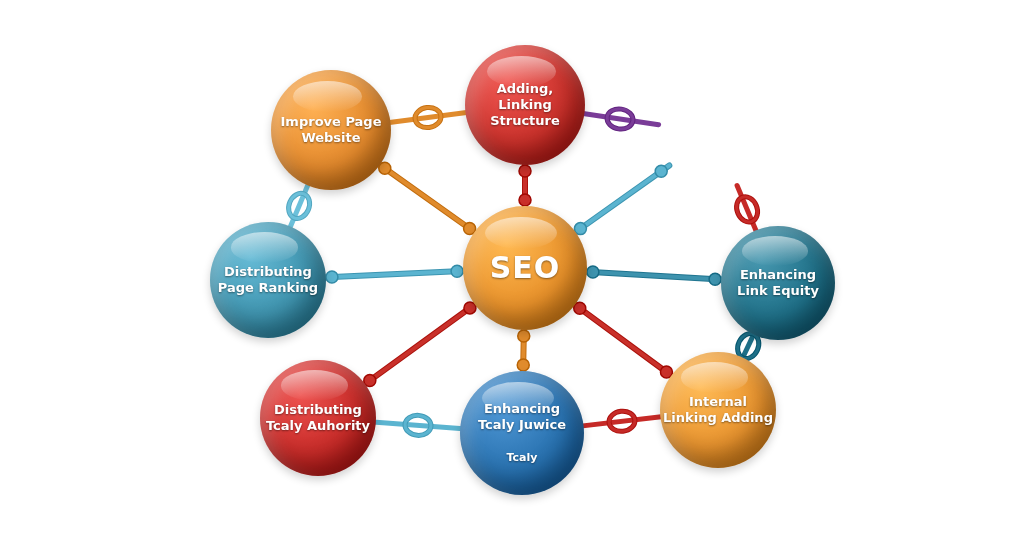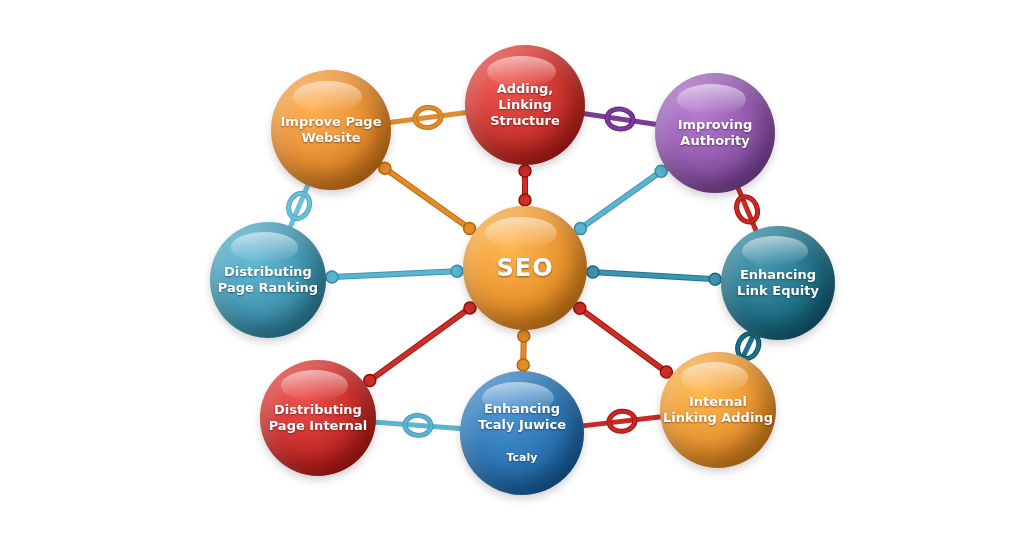--- a/index.html
+++ b/index.html
@@ -13,21 +13,21 @@
     text-shadow:0 1px 2px rgba(0,0,0,0.45);
     box-shadow: inset -10px -14px 22px rgba(0,0,0,0.28), inset 8px 10px 18px rgba(255,255,255,0.25), 0 4px 8px rgba(0,0,0,0.18);
   }
   .node::before {
     content:""; position:absolute; left:18%; top:9%; width:58%; height:26%;
     border-radius:50%; background:linear-gradient(180deg, rgba(255,255,255,0.55), rgba(255,255,255,0));
     pointer-events:none;
   }
   .node span { display:block; line-height:1.25; position:relative; }
   .lbl { font-size:13px; }
-  .seo-lbl { font-size:24px; letter-spacing:1px; }
+  .seo-lbl { font-size:30px; letter-spacing:1px; }
 </style>
 </head>
 <body>
 
 <div id="stage">
   <svg id="links" width="1024" height="536">
       <line x1="477.7377054264641" y1="234.38042963325796" x2="376.63256027789674" y2="162.46027483685438" stroke="#c26d0e" stroke-width="6" stroke-linecap="round"></line>
       <line x1="477.7377054264641" y1="234.38042963325796" x2="376.63256027789674" y2="162.46027483685438" stroke="#E08B2C" stroke-width="4" stroke-linecap="round"></line>
       <circle cx="469.58903394826825" cy="228.58395198381967" r="6" fill="#E08B2C" stroke="#b86304" stroke-width="1.5"></circle>
       <circle cx="384.7812317560926" cy="168.25675248629267" r="6" fill="#E08B2C" stroke="#b86304" stroke-width="1.5"></circle>
@@ -88,35 +88,31 @@
 
   <div class="node" style="left: 465px; top: 45px; width: 120px; height: 120px; background: radial-gradient(circle at 35% 30%, rgb(241, 88, 82) 0%, rgb(201, 48, 42) 55%, rgb(156, 3, 0) 100%);">
     <span class="lbl">Adding,</span>
     <span class="lbl">Linking</span>
     <span class="lbl">Structure</span>
   </div>
   <div class="node" style="left: 271px; top: 70px; width: 120px; height: 120px; background: radial-gradient(circle at 35% 30%, rgb(255, 177, 84) 0%, rgb(227, 137, 44) 55%, rgb(182, 92, 0) 100%);">
     <span class="lbl">Improve Page</span>
     <span class="lbl">Website</span>
   </div>
-  <div class="node" style="left: 655px; top: 73px; width: 120px; height: 120px; background: radial-gradient(circle at 35% 30%, rgb(182, 125, 208) 0%, rgb(142, 85, 168) 55%, rgb(97, 40, 123) 100%);">
-    <span class="lbl">Improving</span>
-    <span class="lbl">Authority</span>
-  </div>
   <div class="node" style="left: 210px; top: 222px; width: 116px; height: 116px; background: radial-gradient(circle at 35% 30%, rgb(102, 187, 214) 0%, rgb(62, 147, 174) 55%, rgb(17, 102, 129) 100%);">
     <span class="lbl">Distributing</span>
     <span class="lbl">Page Ranking</span>
   </div>
   <div class="node" style="left: 721px; top: 226px; width: 114px; height: 114px; background: radial-gradient(circle at 35% 30%, rgb(70, 151, 175) 0%, rgb(30, 111, 135) 55%, rgb(0, 66, 90) 100%);">
     <span class="lbl">Enhancing</span>
     <span class="lbl">Link Equity</span>
   </div>
   <div class="node" style="left: 260px; top: 360px; width: 116px; height: 116px; background: radial-gradient(circle at 35% 30%, rgb(238, 82, 79) 0%, rgb(198, 42, 39) 55%, rgb(153, 0, 0) 100%);">
     <span class="lbl">Distributing</span>
-    <span class="lbl">Page Internal</span>
+    <span class="lbl">Tcaly Auhority</span>
   </div>
   <div class="node" style="left: 460px; top: 371px; width: 124px; height: 124px; background: radial-gradient(circle at 35% 30%, rgb(79, 152, 214) 0%, rgb(39, 112, 174) 55%, rgb(0, 67, 129) 100%);">
     <span class="lbl">Enhancing</span>
     <span class="lbl">Tcaly Juwice</span>
     <span class="lbl" style="font-size:11px;margin-top:18px;">Tcaly</span>
   </div>
   <div class="node" style="left: 660px; top: 352px; width: 116px; height: 116px; background: radial-gradient(circle at 35% 30%, rgb(255, 187, 86) 0%, rgb(232, 147, 46) 55%, rgb(187, 102, 1) 100%); justify-content: center;">
     <span class="lbl">Internal</span>
     <span class="lbl">Linking Adding</span>
   </div>

